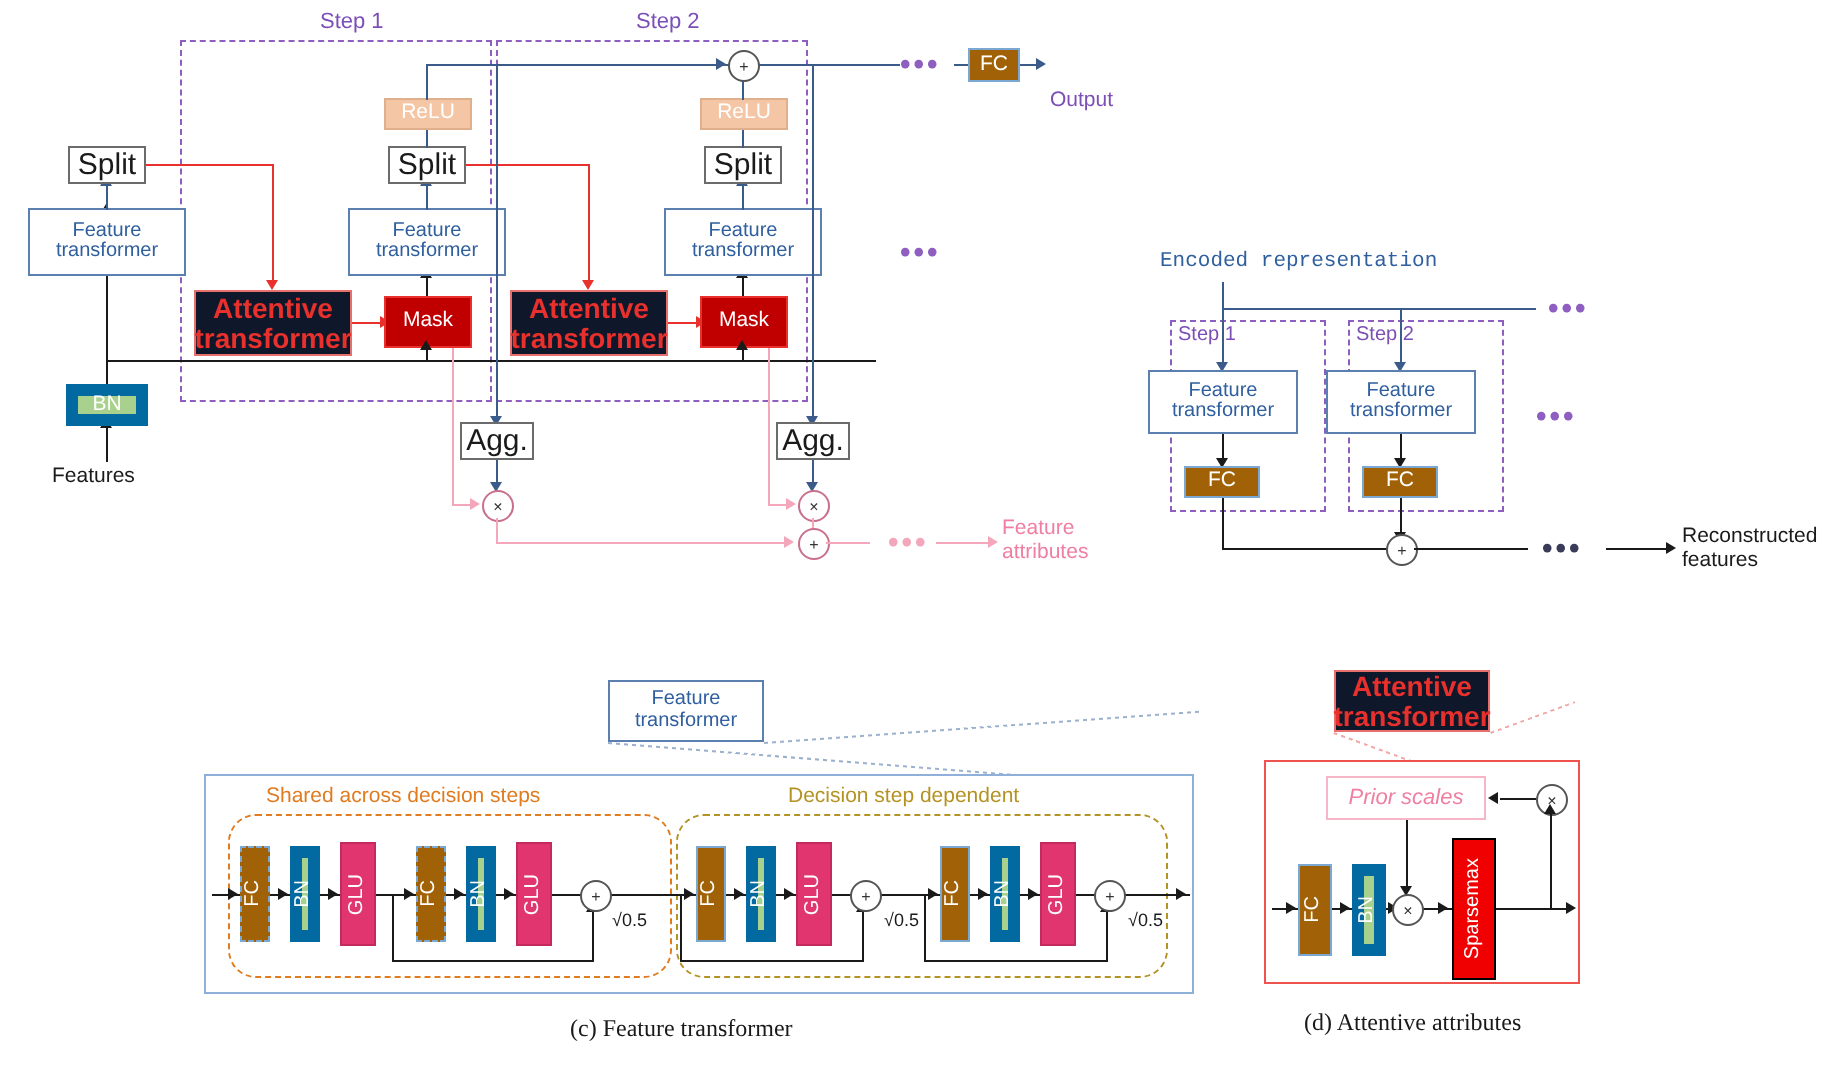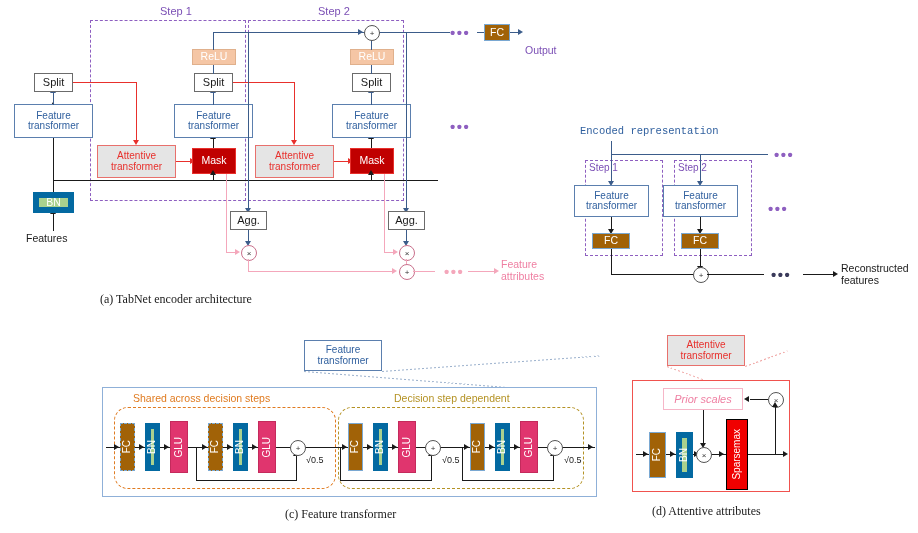--- a/index.html
+++ b/index.html
@@ -3,22 +3,22 @@
 <meta charset="utf-8">
 <style>
   html,body{margin:0;padding:0;background:#ffffff;}
   body{width:918px;height:533px;position:relative;overflow:hidden;
        font-family:"Liberation Sans","DejaVu Sans",sans-serif;}
   .abs{position:absolute;box-sizing:border-box;}
   
   .node{display:flex;align-items:center;justify-content:center;text-align:center;
         line-height:1.05;background:#fff;}
   .blue-box{border:1px solid #5b7fae;color:#2f5f9e;font-size:10px;}
-  .gray-box{border:1px solid #6b6b6b;color:#1a1a1a;font-size:11px;background:#fff;}
-  .red-outline{border:1px solid #e8706c;color:#e8302c;font-size:10px;background:#e5e5e5;}
+  .gray-box{border:1px solid #6b6b6b;color:#1a1a1a;font-size:15px;background:#fff;}
+  .red-outline{border:1px solid #e8706c;color:#e8302c;font-size:14px;background:#0f172a;font-weight:bold;}
   .relu{background:#f5c6a5;border:1px solid #e0b08c;color:#ffffff;font-size:10.5px;}
   .mask{background:#c00000;border:1px solid #e8302c;color:#ffffff;font-size:10.5px;}
   .bn-green{background:#a9d18e;border:6px solid #0369a1;color:#ffffff;font-size:10.5px;}
   .fc-blue{background:#a16207;border:1px solid #7aa8d2;color:#ffffff;font-size:10.5px;}
   .glu-pink{background:#e0356e;border:1px solid #c42a5c;color:#ffffff;}
   .sparsemax{background:#f00000;border:1px solid #000;color:#ffffff;}
   
   .ln{position:absolute;}
   .h-navy{background:#3b5c8a;height:1.4px;}
   .v-navy{background:#3b5c8a;width:1.4px;}
@@ -241,21 +241,20 @@
   <div class="ar ar-rt" style="left:518px;top:29px;border-left:5px solid #3b5c8a;"></div>
   <div class="abs lbl-purple" style="left:525px;top:44px;">Output</div>
 
   <div class="ln h-pink" style="left:468px;top:271px;width:28px;"></div>
   <div class="ar ar-rt" style="left:494px;top:268px;border-left:5px solid #f4a7bb;"></div>
   <div class="abs lbl-pink" style="left:501px;top:258px;text-align:left;">
     <span>Feature</span><br>
     <span>attributes</span>
   </div>
 
-  <div class="abs caption" style="left:100px;top:292px;">(a)  TabNet encoder architecture</div>
 </div>
 
 <div class="abs" style="left:575px;top:120px;width:343px;height:190px;">
 
   <div class="abs lbl-navy" style="left:5px;top:5px;font-family:Liberation Mono, monospace;">Encoded representation</div>
 
   <div class="ln h-navy" style="left:36px;top:34px;width:157px;"></div>
   <div class="ln v-navy" style="left:36px;top:21px;height:14px;"></div>
 
   <div class="abs step-frame" style="left:10px;top:40px;width:78px;height:96px;"></div>

